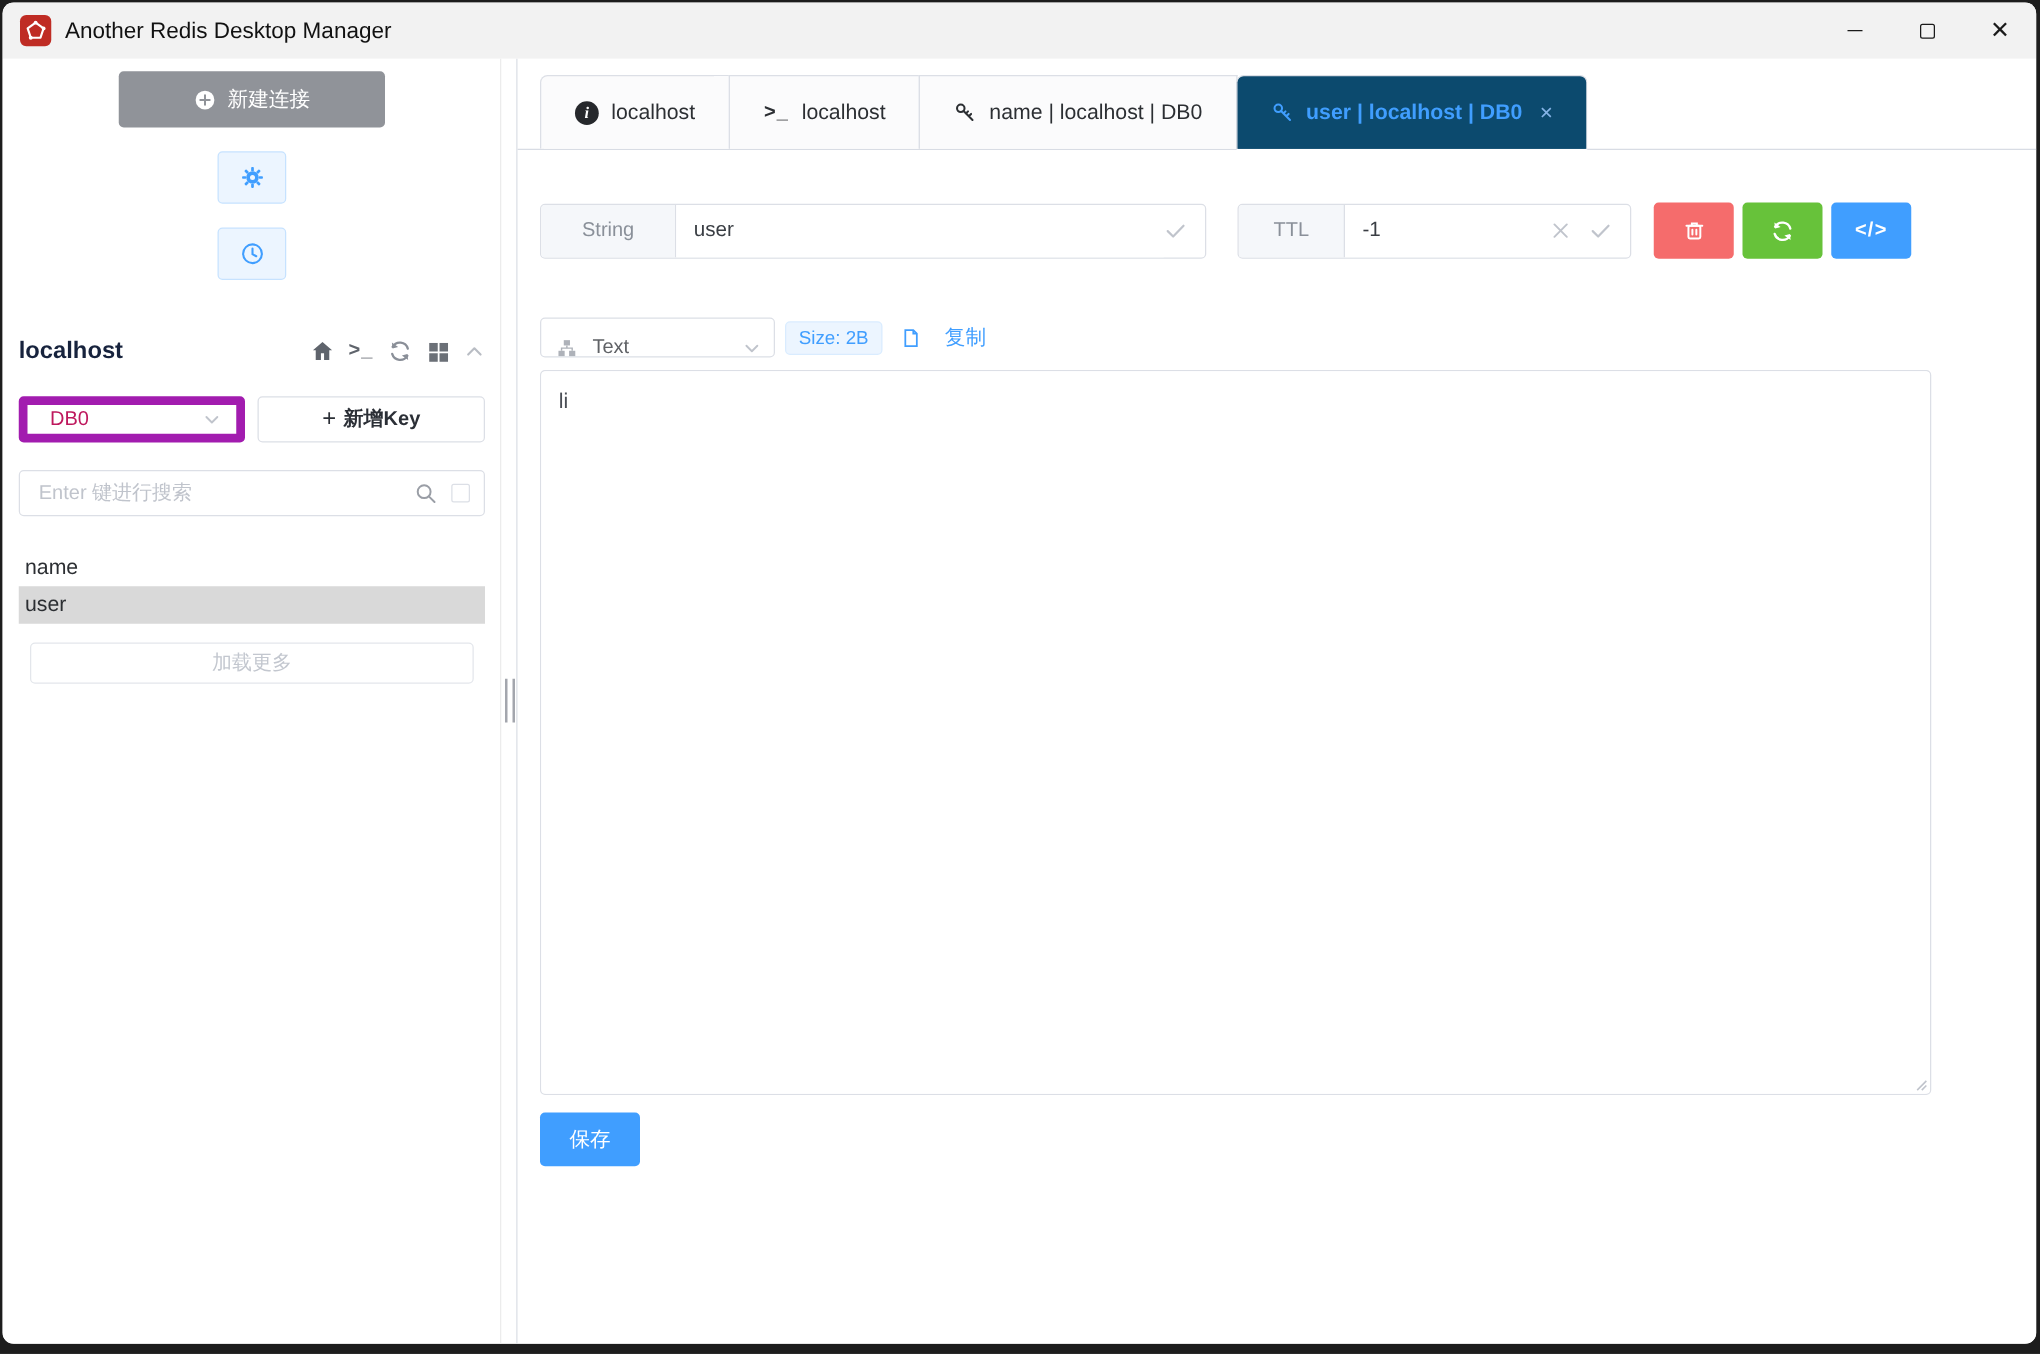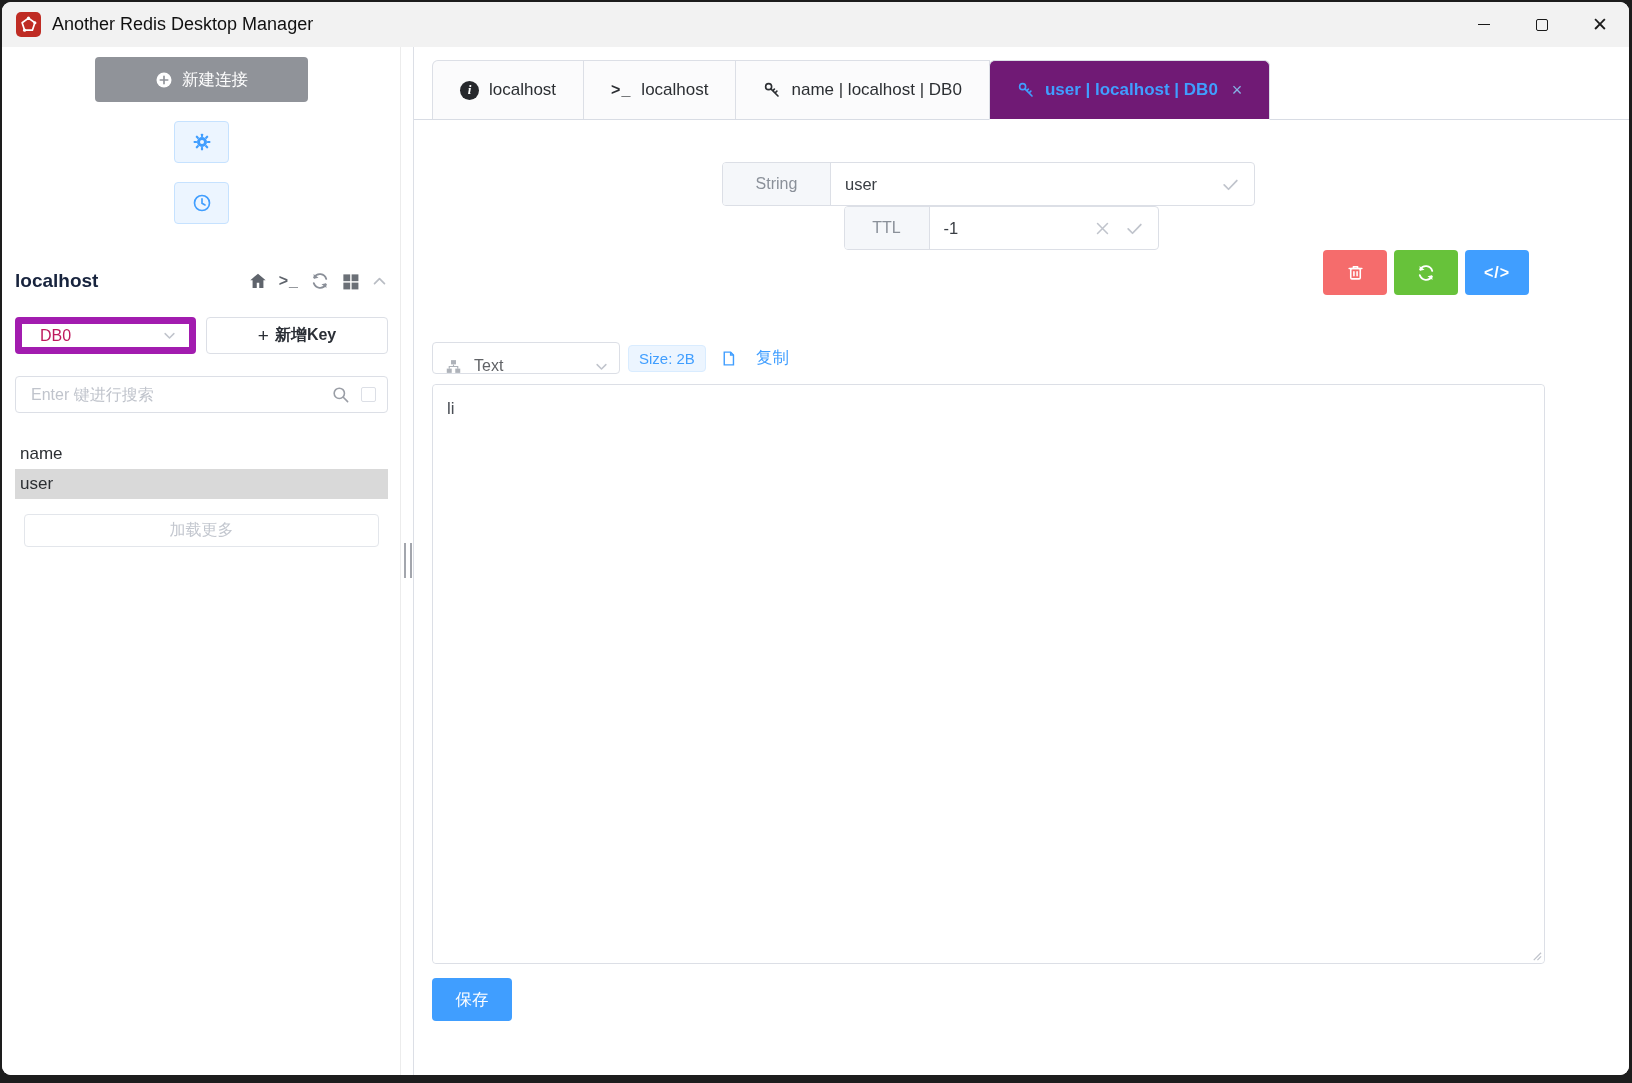--- a/index.html
+++ b/index.html
@@ -55,30 +55,30 @@
   .gutter { flex:0 0 13px; border-right:1px solid #dcdfe6; position:relative; }
   .gutter-handle { position:absolute; left:3px; top:496px; display:flex; gap:4px; cursor:col-resize; }
   .gutter-handle i { display:block; width:2px; height:35px; background:#a3a6ad; }
   
   .main { flex:1; min-width:0; display:flex; flex-direction:column; }
   .tabbar { margin-top:13px; height:60px; display:flex; align-items:stretch; padding-left:18px;
     border-bottom:1px solid #d8dce4; }
   .tab { display:flex; align-items:center; gap:10px; padding:0 27px; font-size:17px; color:#2c2f33;
     background:#fbfbfc; border:1px solid #dcdfe6; border-bottom:none; margin-right:-1px; cursor:pointer; }
   .tab:first-child { border-top-left-radius:6px; }
-  .tab.active { background:#701a75; color:#409eff; border-top-right-radius:6px; border-top-left-radius:6px;
+  .tab.active { background:#0c4a6e; color:#409eff; border-top-right-radius:6px; border-top-left-radius:6px;
     margin-bottom:-1px; border-bottom:1px solid #fff; }
   .tab .close-x { font-size:18px; color:#85b3e6; margin-left:4px; }
   .info-badge { width:19px; height:19px; border-radius:50%; background:#26282c; color:#fff;
     font-size:13px; font-style:italic; font-family:"Liberation Serif",serif; font-weight:bold;
     display:flex; align-items:center; justify-content:center; }
   .term-glyph { font-size:16px; letter-spacing:1px; color:inherit; font-weight:bold; }
   
   .content { padding:42px 0 0 18px; }
-  .row1 { display:flex; width:1113px; align-items:center;flex-direction:column; }
+  .row1 { display:flex; width:1113px; align-items:center; }
   .igroup { display:flex; height:44px; border:1px solid #dcdfe6; border-radius:4px; overflow:hidden; background:#fff; }
   .igroup .prepend { background:#f5f7fa; border-right:1px solid #dcdfe6; color:#8a9099;
     display:flex; align-items:center; justify-content:center; font-size:16px; }
   .igroup input { border:none; outline:none; font-size:16.5px; color:#3a3e44; padding:0 14px; font-family:inherit; min-width:0; }
   .igroup .suffix { display:flex; align-items:center; gap:14px; padding-right:14px; }
   .g-key { width:533px; }
   .g-key .prepend { width:108px; }
   .g-key input { flex:1; }
   .g-ttl { width:315px; margin-left:25px; }
   .g-ttl .prepend { width:85px; }

